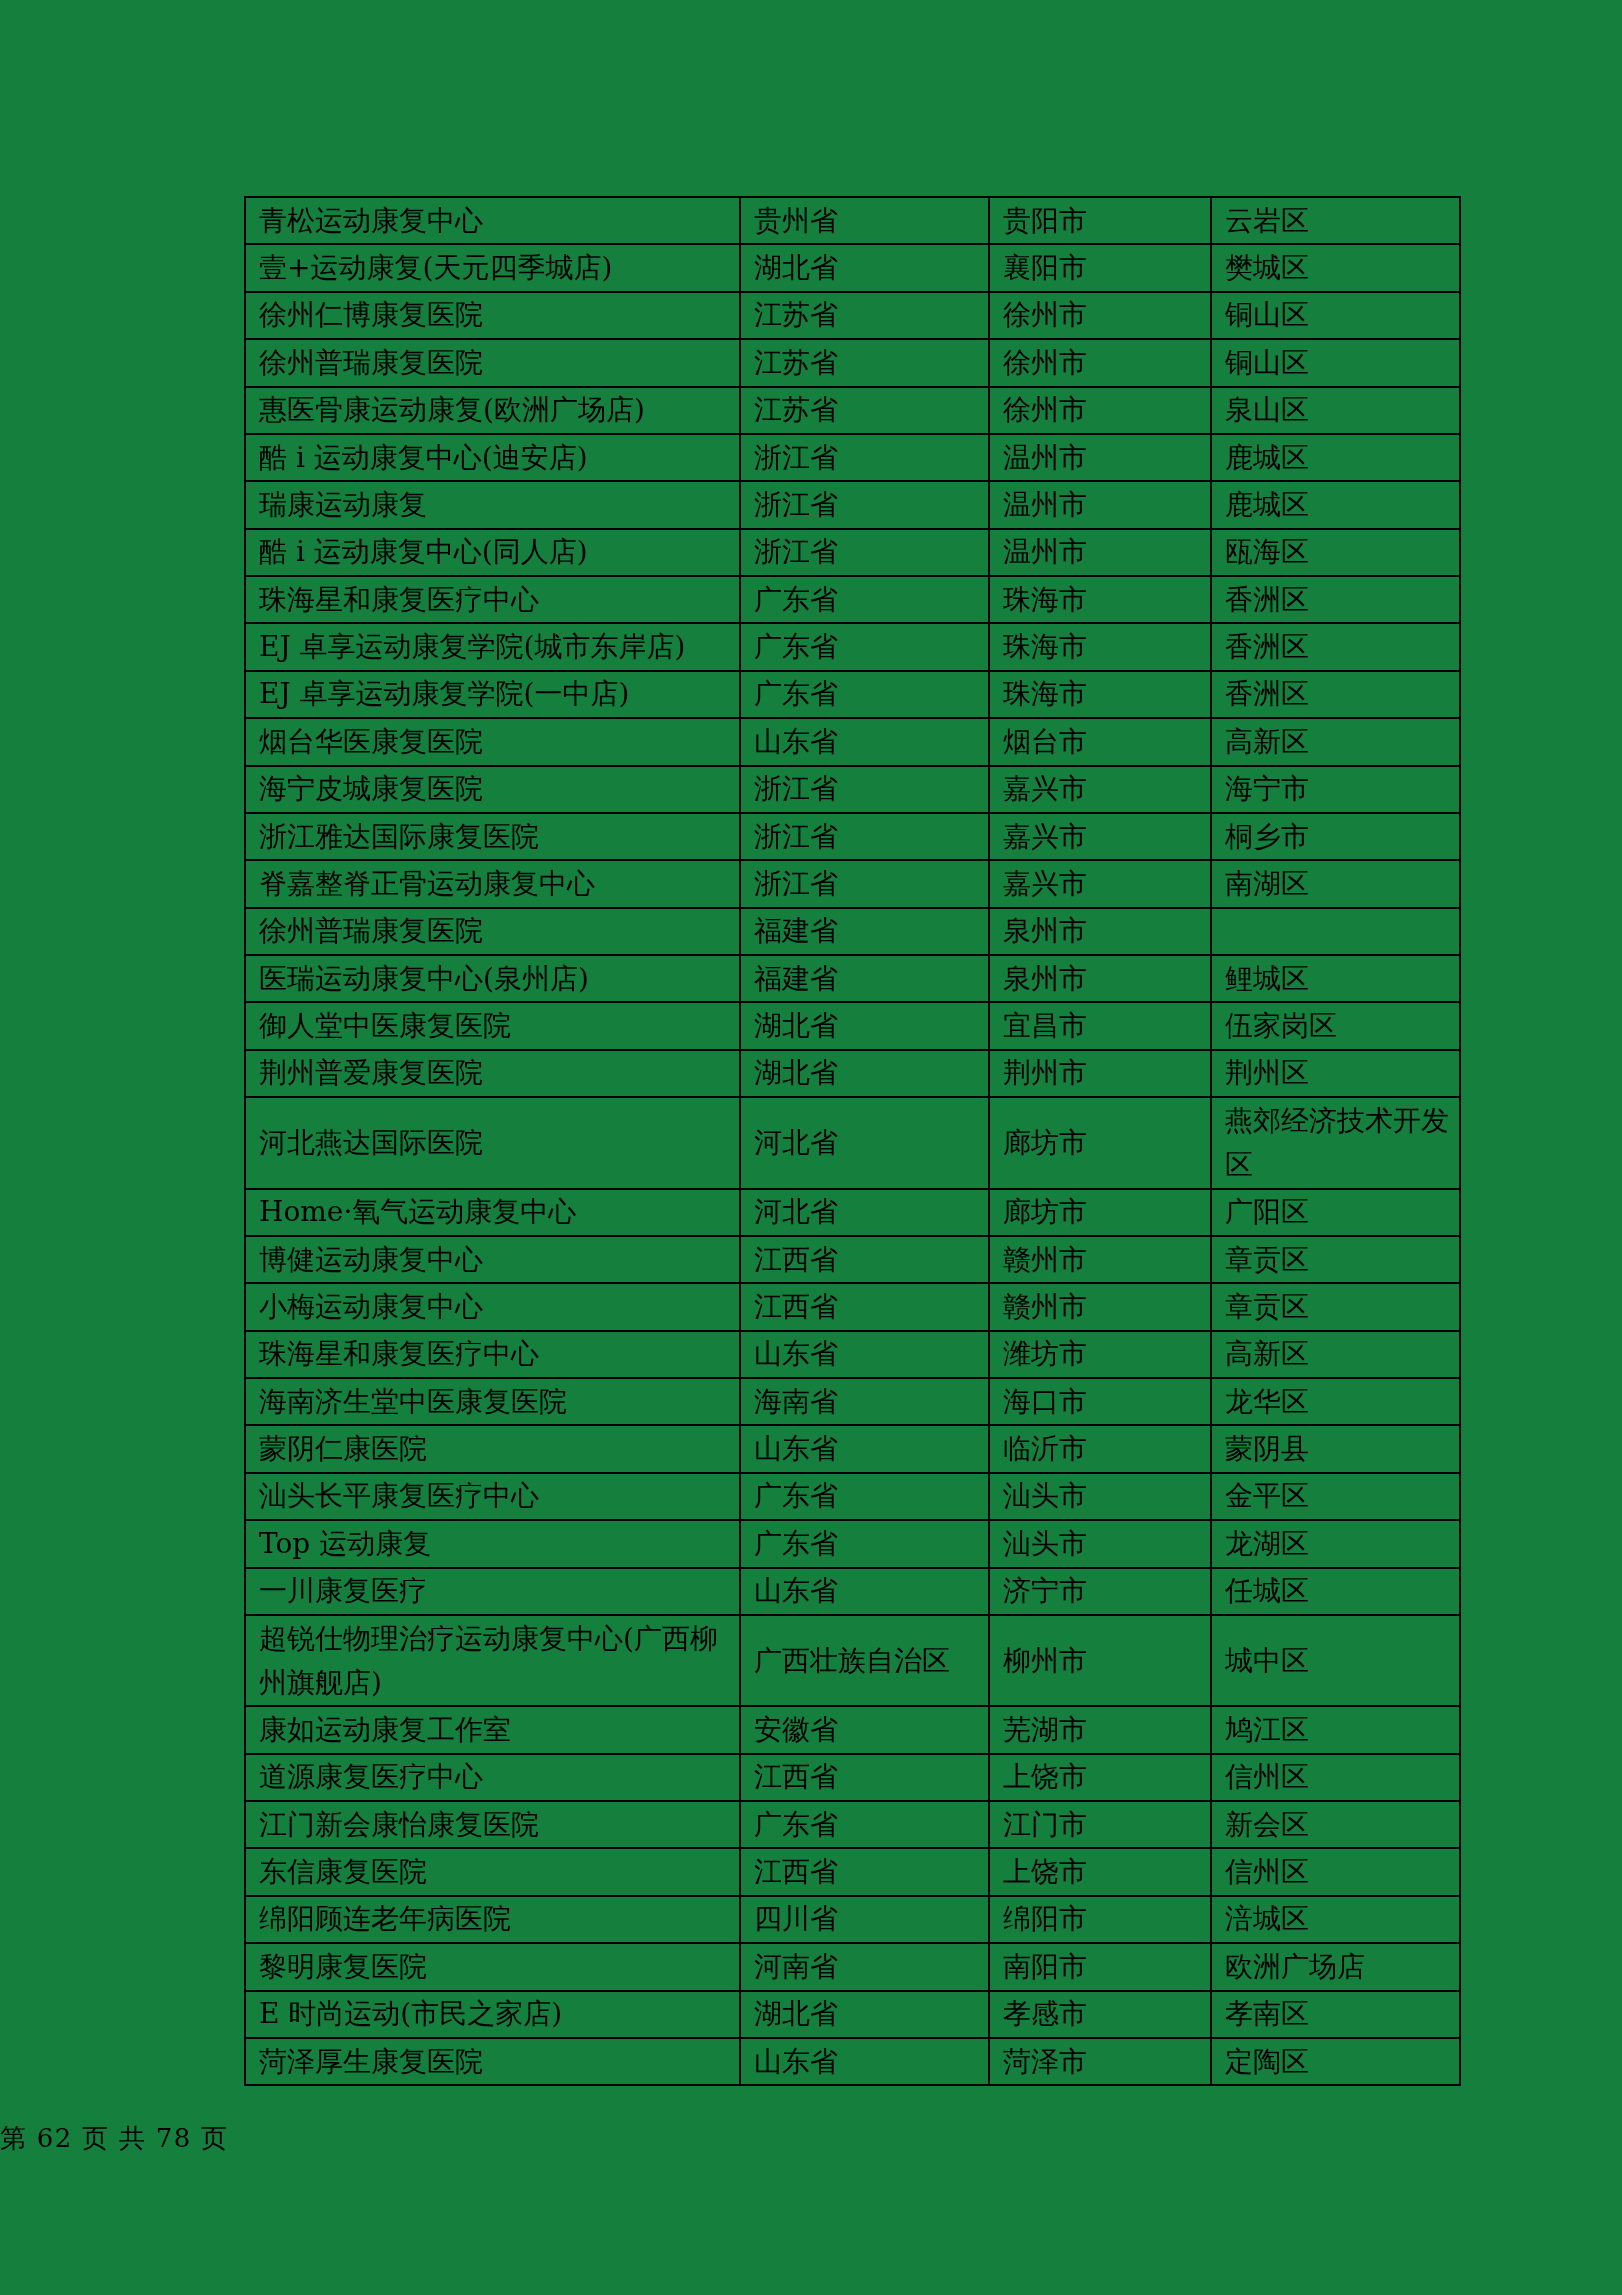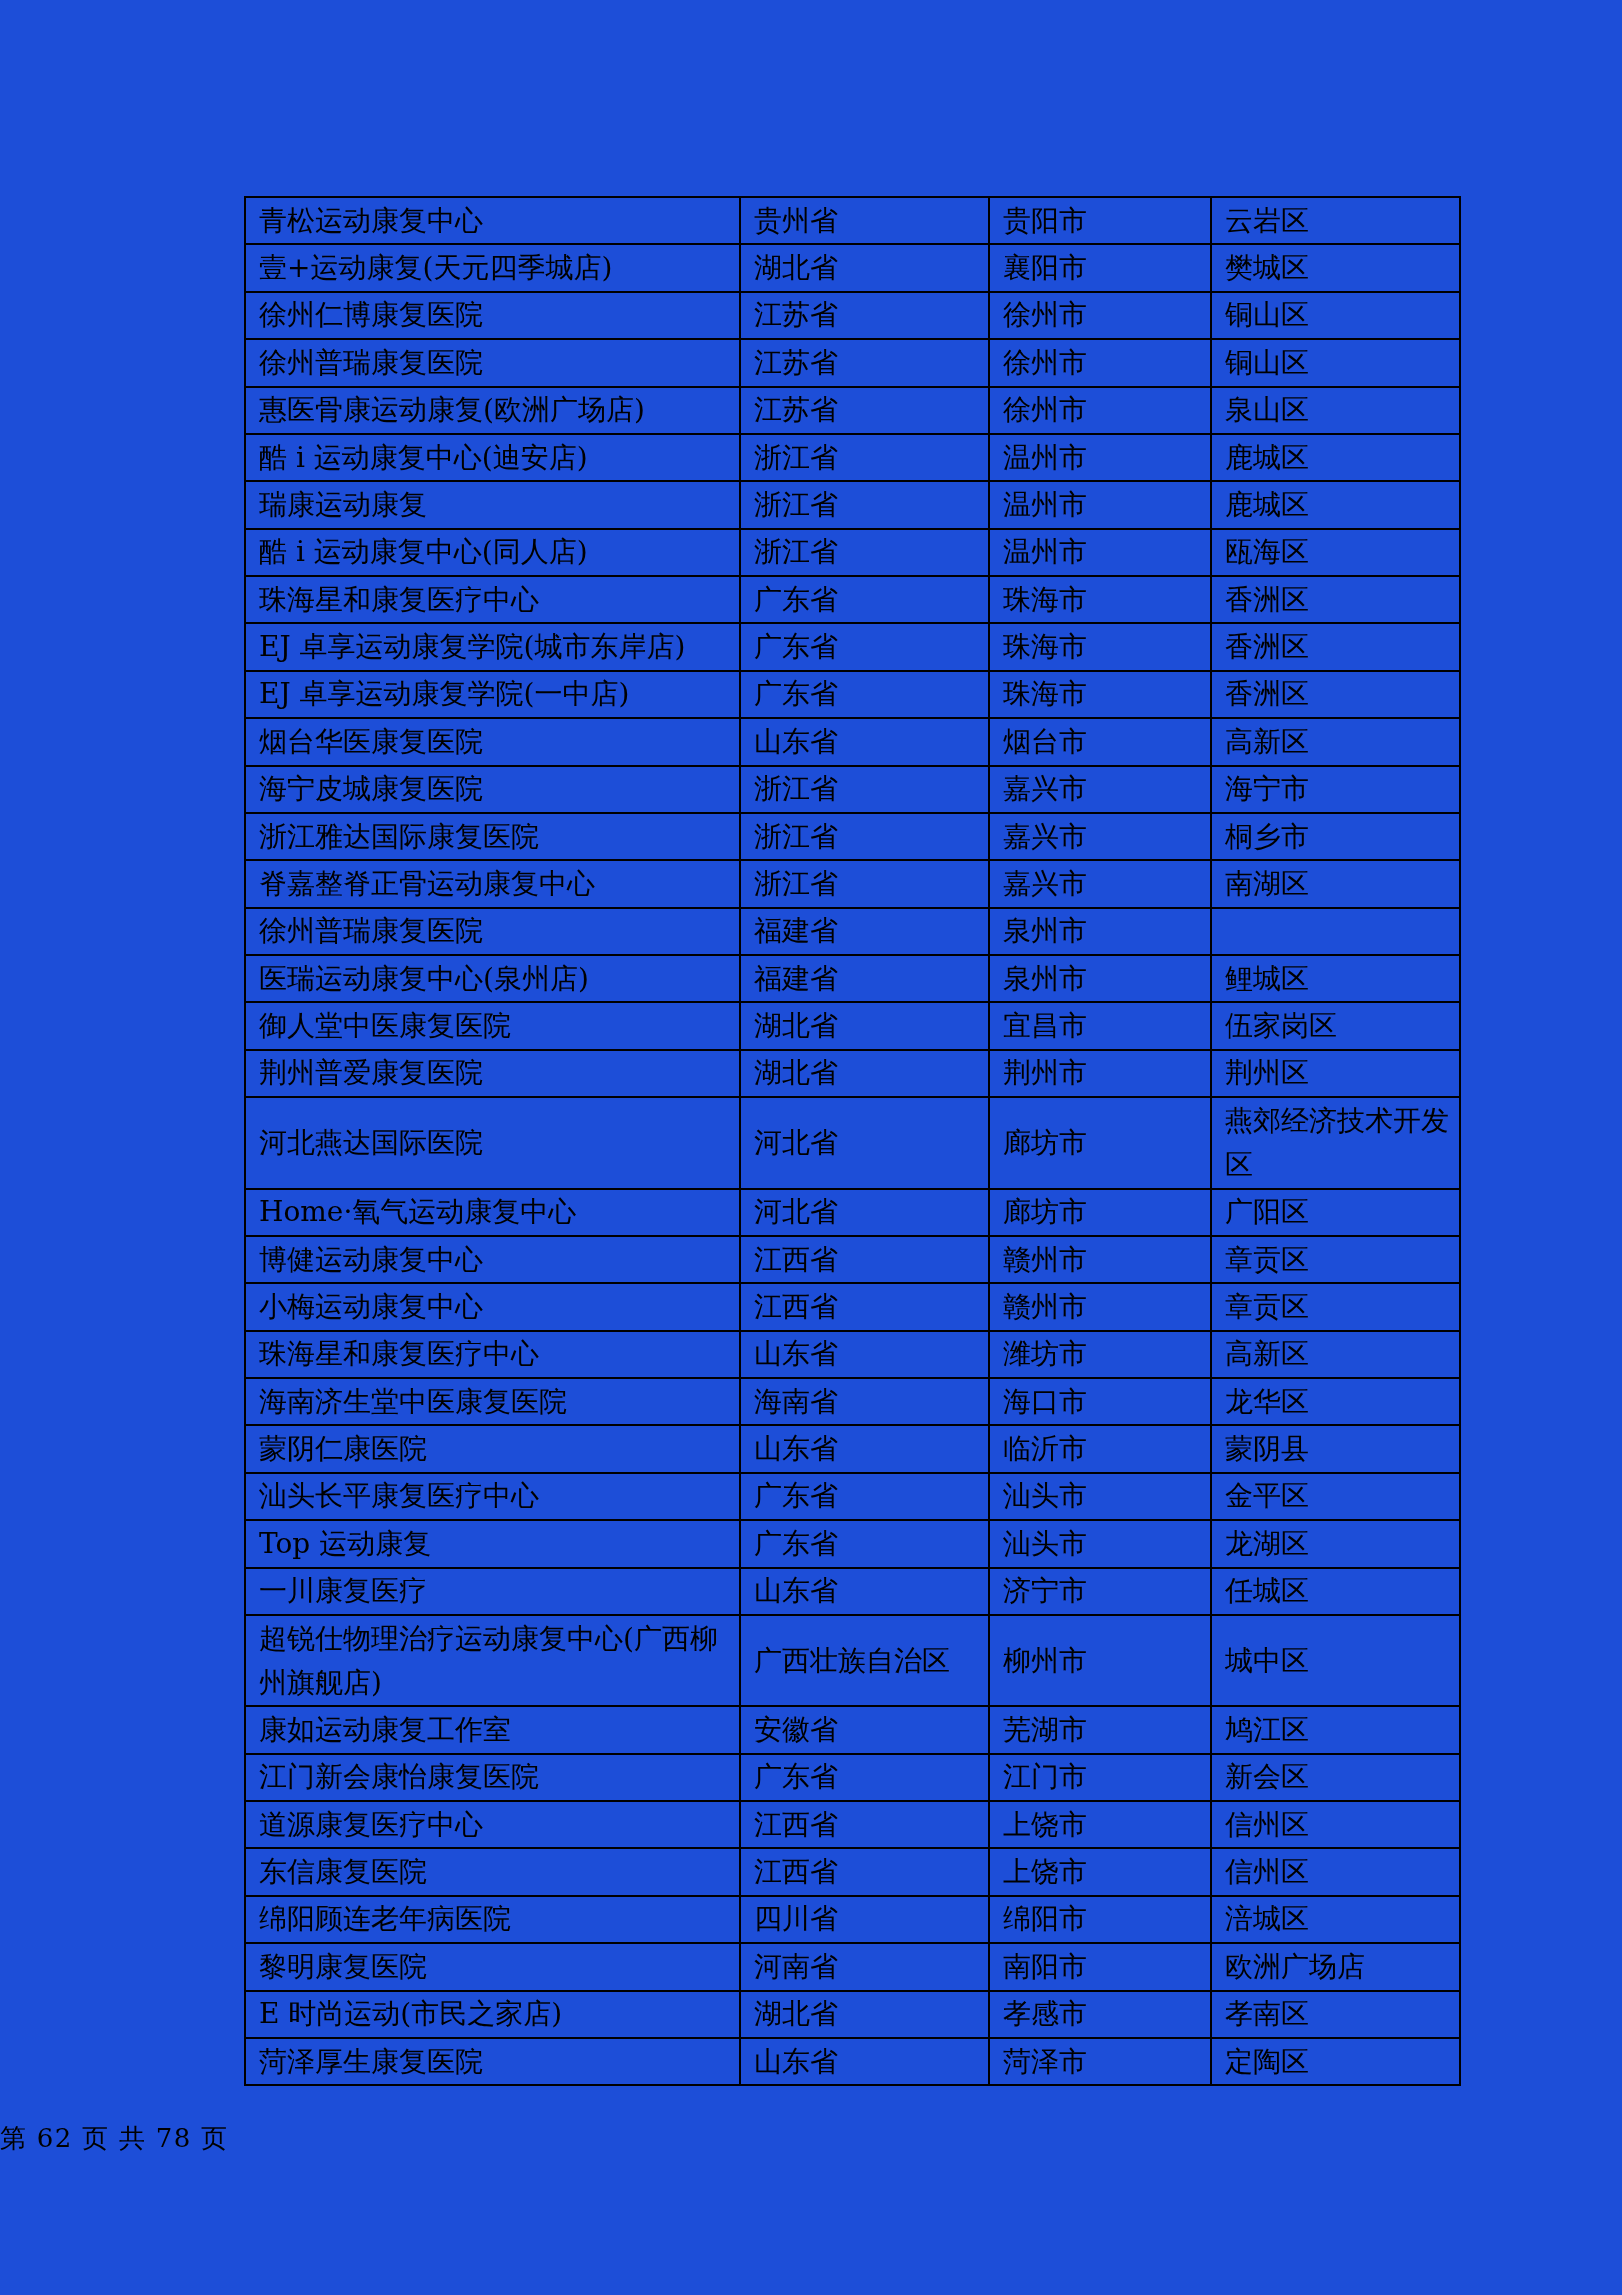--- a/index.html
+++ b/index.html
@@ -1,20 +1,20 @@
 <!DOCTYPE html>
 <html style="font-size:10.5px"><head>
 <meta charset="utf-8">
 <style>
   html, body { margin: 0; padding: 0; background: #ffffff; }
   .page {
     position: relative;
     width: 1623px;
     height: 2295px;
-    background: #1d4ed8;
+    background: #15803d;
     color: #000000;
     font-family: "DejaVu Serif", "Liberation Serif", serif;
     overflow: hidden;
   }
   table.facility-table {
     position: absolute;
     left: 244px;
     top: 196px;
     width: 1215px;
     border-collapse: collapse;
@@ -265,34 +265,34 @@
   </tr>
 
   <tr>
     <td>康如运动康复工作室</td>
     <td>安徽省</td>
     <td>芜湖市</td>
     <td>鸠江区</td>
   </tr>
 
   <tr>
-    <td>江门新会康怡康复医院</td>
-    <td>广东省</td>
-    <td>江门市</td>
-    <td>新会区</td>
-  </tr>
-
-  <tr>
     <td>道源康复医疗中心</td>
     <td>江西省</td>
     <td>上饶市</td>
     <td>信州区</td>
   </tr>
 
   <tr>
+    <td>江门新会康怡康复医院</td>
+    <td>广东省</td>
+    <td>江门市</td>
+    <td>新会区</td>
+  </tr>
+
+  <tr>
     <td>东信康复医院</td>
     <td>江西省</td>
     <td>上饶市</td>
     <td>信州区</td>
   </tr>
 
   <tr>
     <td>绵阳顾连老年病医院</td>
     <td>四川省</td>
     <td>绵阳市</td>

